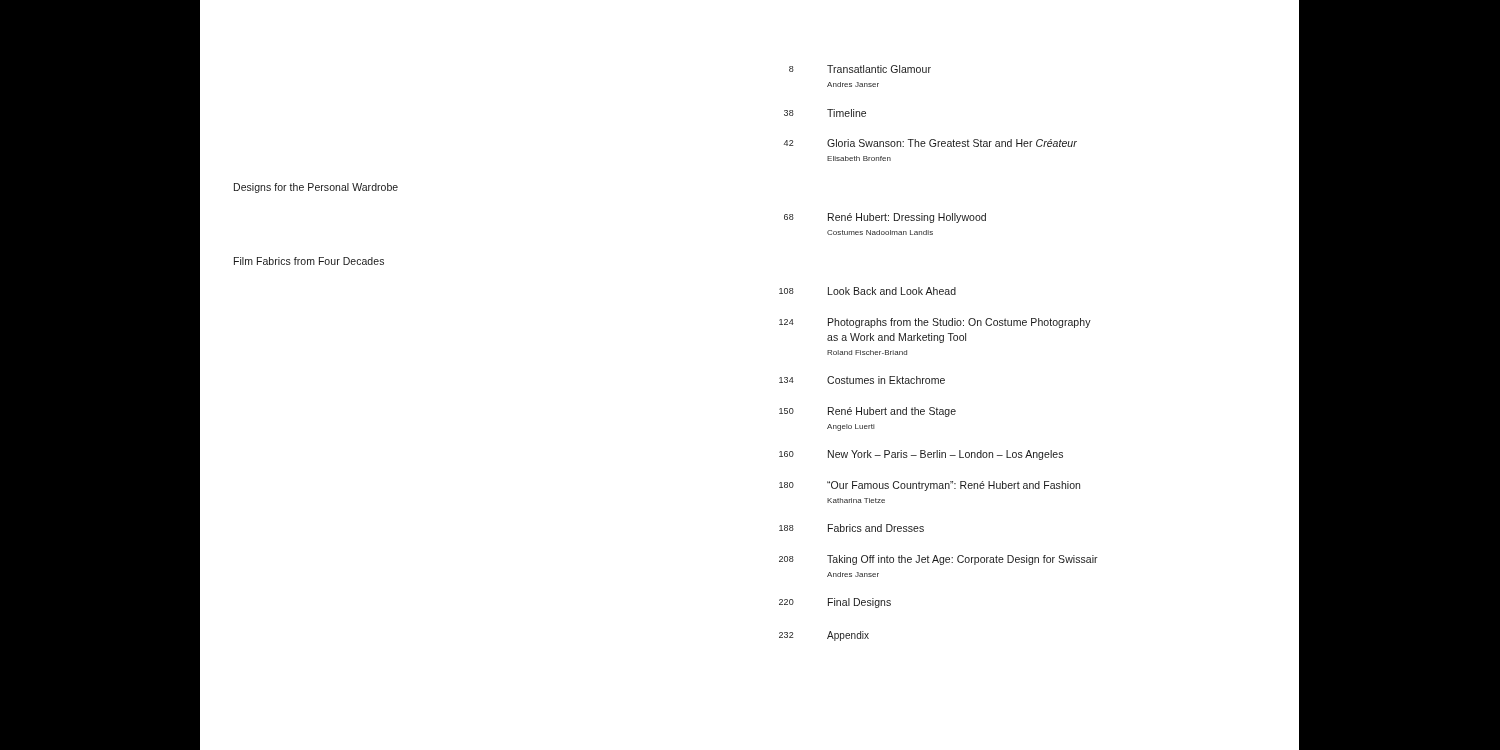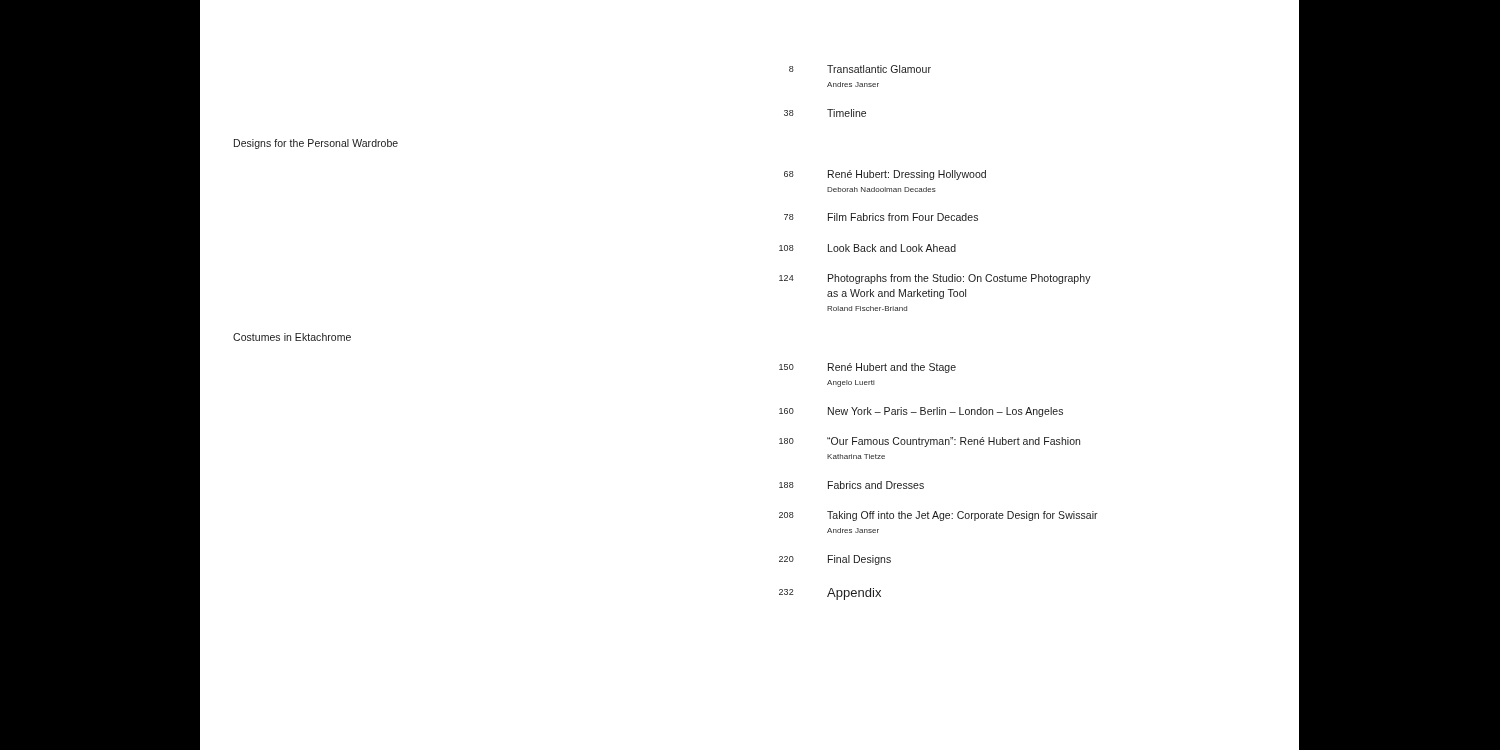--- a/index.html
+++ b/index.html
@@ -65,21 +65,21 @@
     margin-top: 3px;
     letter-spacing: 0.05px;
     color: #2b2b2b;
     white-space: nowrap;
   }
   .entry.small {
     margin-top: 18px;
     align-items: flex-end;
   }
   .entry.small .title {
-    font-size: 13px;
+    font-size: 10px;
     line-height: 15px;
     color: #1f1f1f;
   }
 </style>
 </head>
 <body>
 
 <div class="stage">
   <div class="panel panel-left"></div>
   <div class="toc">
@@ -89,53 +89,60 @@
           <div class="title"><span>Transatlantic Glamour</span></div>
           <div class="author">Andres Janser</div>
         </div>
       </div>
       <div class="entry">
         <div class="num">38</div>
         <div class="body">
           <div class="title"><span>Timeline</span></div>
         </div>
       </div>
+      <div class="entry">
+        <div class="num">42</div>
+        <div class="body">
+          <div class="title"><span>Gloria Swanson: The Greatest Star and Her </span><span class="it">Créateur</span></div>
+          <div class="author">Elisabeth Bronfen</div>
+        </div>
+      </div>
       <div class="entry indent">
         <div class="body">
           <div class="title"><span>Designs for the Personal Wardrobe</span></div>
         </div>
       </div>
       <div class="entry">
         <div class="num">68</div>
         <div class="body">
           <div class="title"><span>René Hubert: Dressing Hollywood</span></div>
-          <div class="author">Deborah Nadoolman Decades</div>
+          <div class="author">Costumes Nadoolman Landis</div>
         </div>
       </div>
       <div class="entry indent">
-        <div class="num">78</div>
         <div class="body">
           <div class="title"><span>Film Fabrics from Four Decades</span></div>
         </div>
       </div>
       <div class="entry indent">
         <div class="num">108</div>
         <div class="body">
           <div class="title"><span>Look Back and Look Ahead</span></div>
         </div>
       </div>
       <div class="entry">
         <div class="num">124</div>
         <div class="body">
           <div class="title"><span>Photographs from the Studio: On Costume Photography</span></div>
           <div class="title"><span>as a Work and Marketing Tool</span></div>
           <div class="author">Roland Fischer-Briand</div>
         </div>
       </div>
       <div class="entry indent">
+        <div class="num">134</div>
         <div class="body">
           <div class="title"><span>Costumes in Ektachrome</span></div>
         </div>
       </div>
       <div class="entry">
         <div class="num">150</div>
         <div class="body">
           <div class="title"><span>René Hubert and the Stage</span></div>
           <div class="author">Angelo Luerti</div>
         </div>

